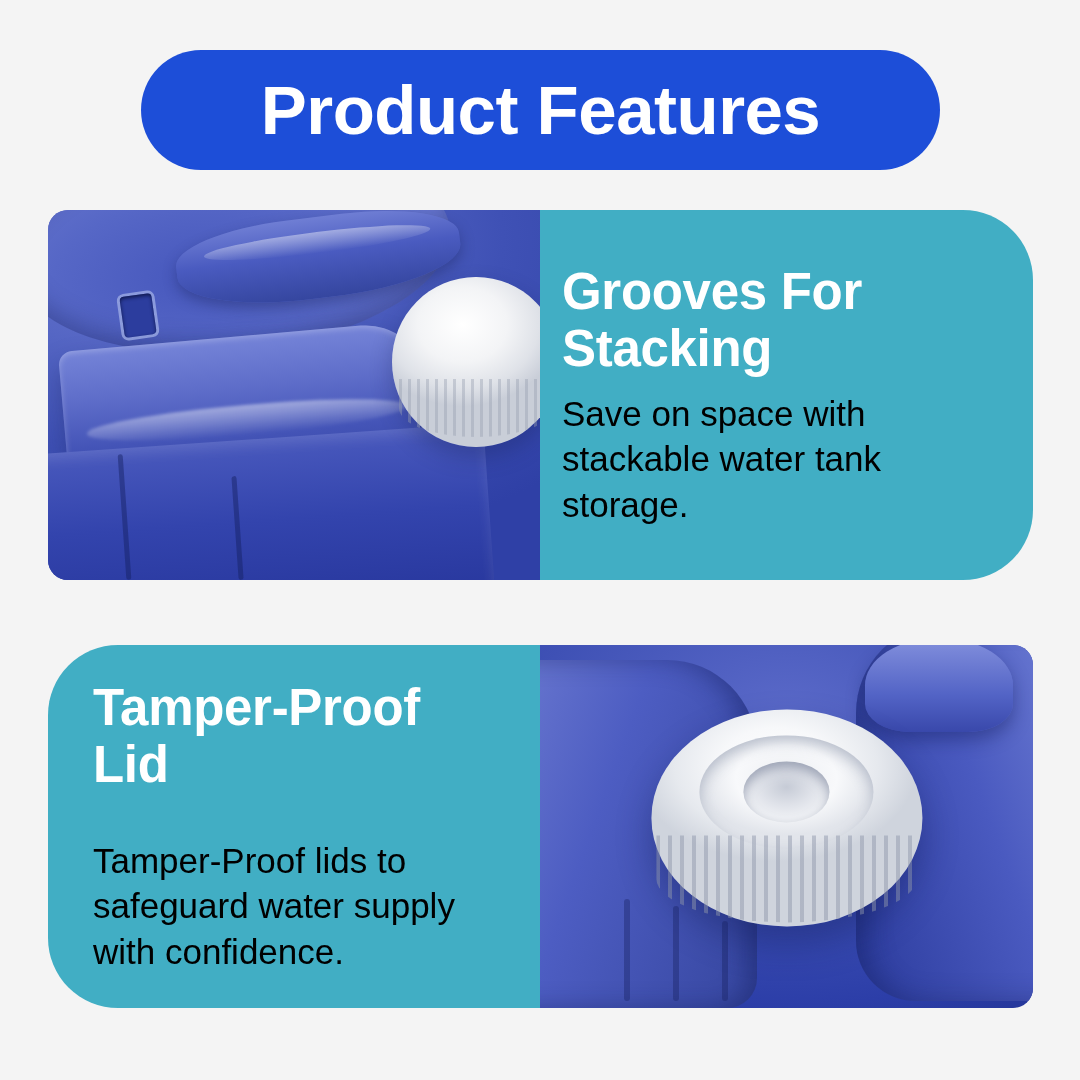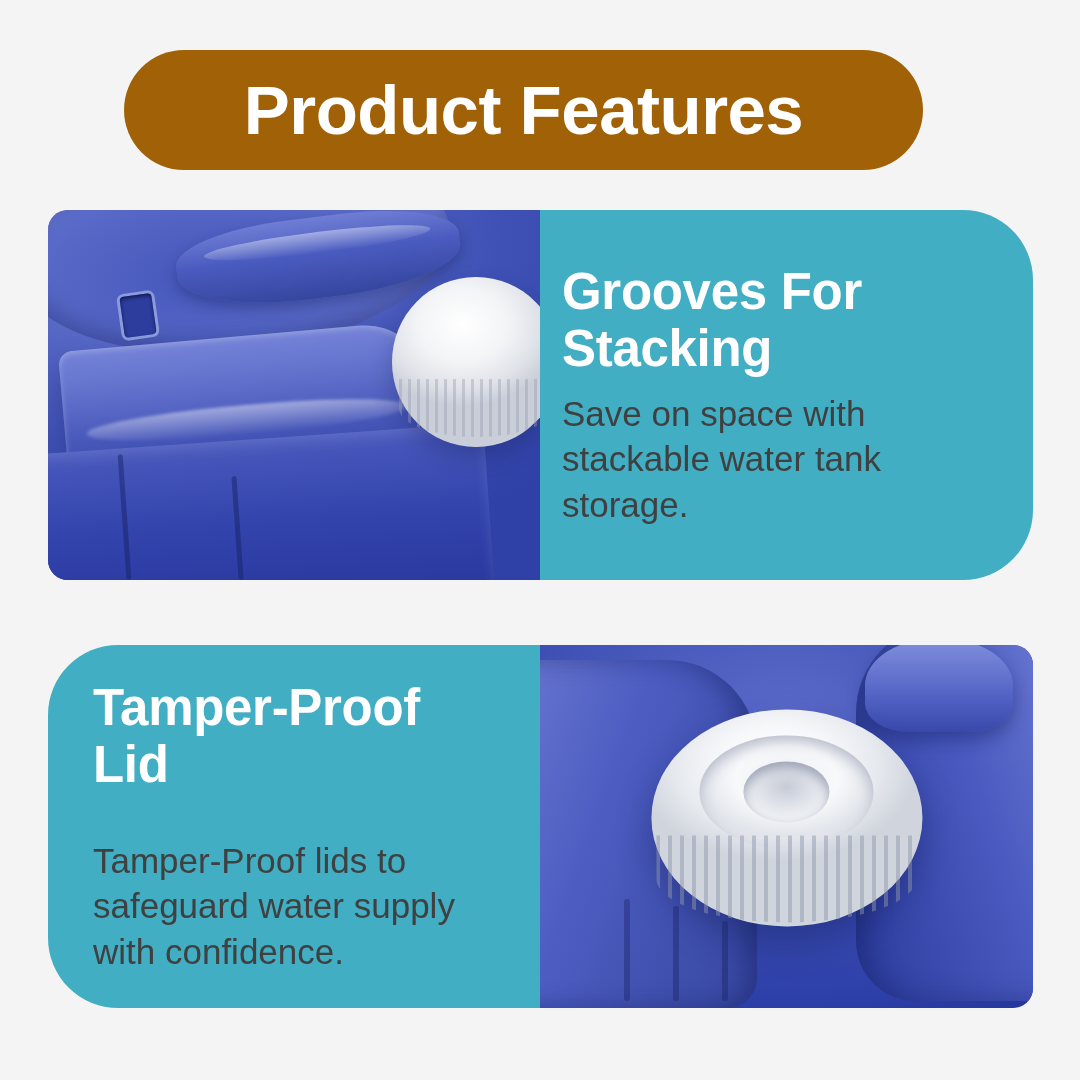--- a/index.html
+++ b/index.html
@@ -17,25 +17,25 @@
   .page {
     position: relative;
     width: 1080px;
     height: 1080px;
     background: #f4f4f4;
   }
 
   
   .title-pill {
     position: absolute;
-    left: 124px;
+    left: 141px;
     top: 50px;
     width: 799px;
     height: 120px;
-    background: #a16207;
+    background: #1d4ed8;
     border-radius: 60px;
     display: flex;
     align-items: center;
     justify-content: center;
   }
   .title-text {
     color: #ffffff;
     font-size: 69px;
     font-weight: bold;
     letter-spacing: -0.5px;
@@ -298,21 +298,21 @@
   .feature-heading {
     color: #ffffff;
     font-size: 51px;
     font-weight: bold;
     line-height: 1.12;
     letter-spacing: -0.3px;
     margin: 0 0 14px 0;
     max-width: 400px;
   }
   .feature-body {
-    color: #404040;
+    color: #000000;
     font-size: 35px;
     font-weight: normal;
     line-height: 1.3;
     margin: 0;
     max-width: 380px;
   }
 </style>
 </head>
 <body>
 

